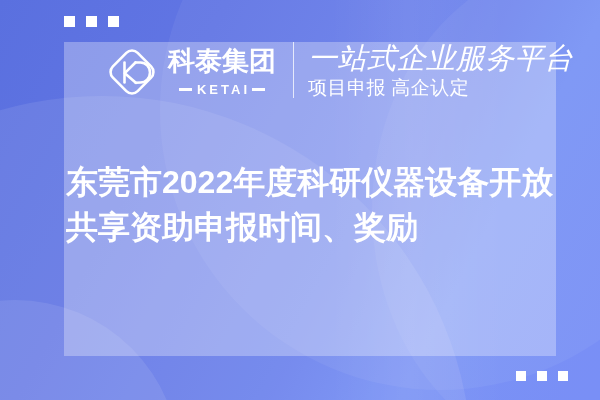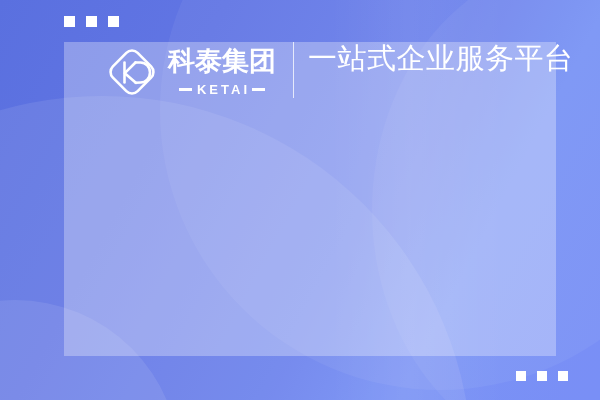--- a/index.html
+++ b/index.html
@@ -173,20 +173,21 @@
     flex-direction: column;
     justify-content: center;
   }
   .slogan-main {
     font-size: 29px;
     color: #ffffff;
     line-height: 1.12;
     letter-spacing: 0.5px;
     font-family: "Liberation Sans", "DejaVu Sans", sans-serif;
     white-space: nowrap;
+    font-style: italic;
   }
   .slogan-sub {
     margin-top: 3px;
     font-size: 19px;
     color: #ffffff;
     line-height: 1.15;
     letter-spacing: 0.5px;
     font-family: "Liberation Serif", "DejaVu Serif", serif;
     white-space: nowrap;
   }
@@ -244,24 +245,26 @@
           <span>KETAI</span>
           <span class="rule right"></span>
         </div>
       </div>
     </div>
 
     <div class="divider"></div>
 
     <div class="slogan">
       <div class="slogan-main">一站式企业服务平台</div>
+      <div class="slogan-sub">项目申报 高企认定</div>
     </div>
 
   </div>
 
+  <div class="headline">东莞市2022年度科研仪器设备开放共享资助申报时间、奖励</div>
 
   <div class="dots bottom-right">
     <span class="dot"></span>
     <span class="dot"></span>
     <span class="dot"></span>
   </div>
 
 </div>
 
 </body></html>

